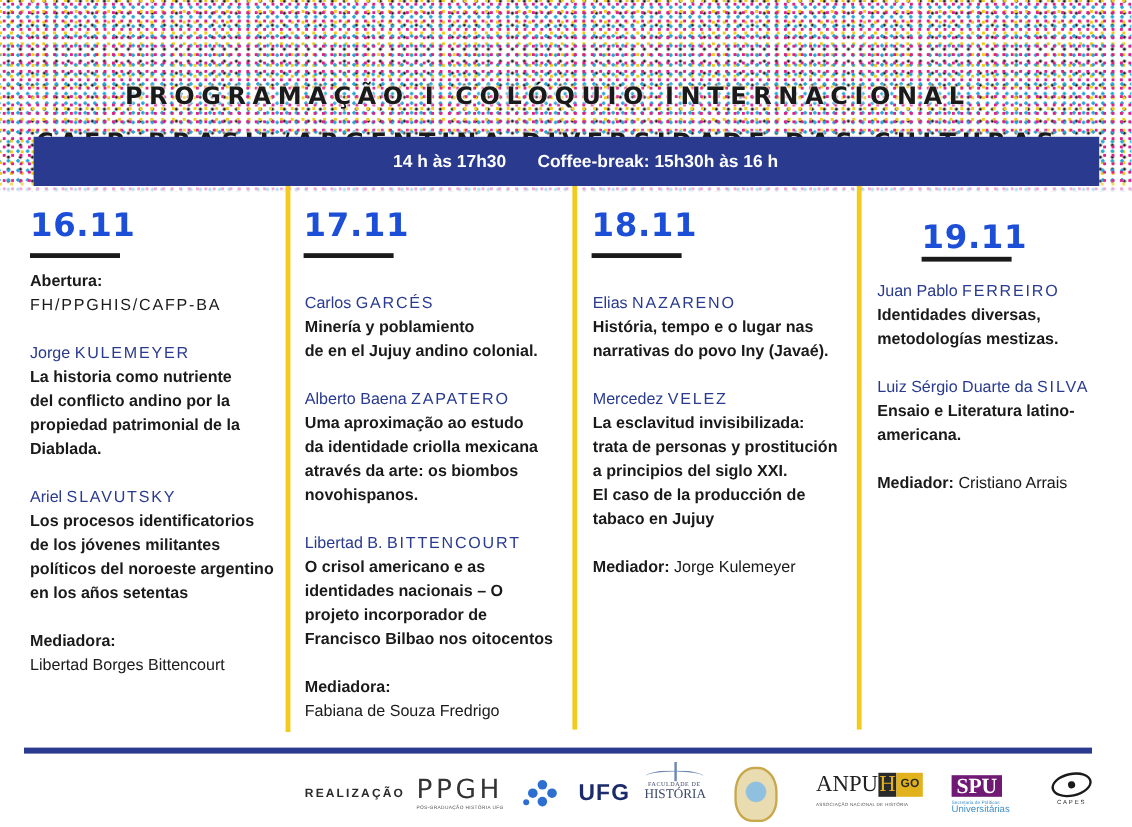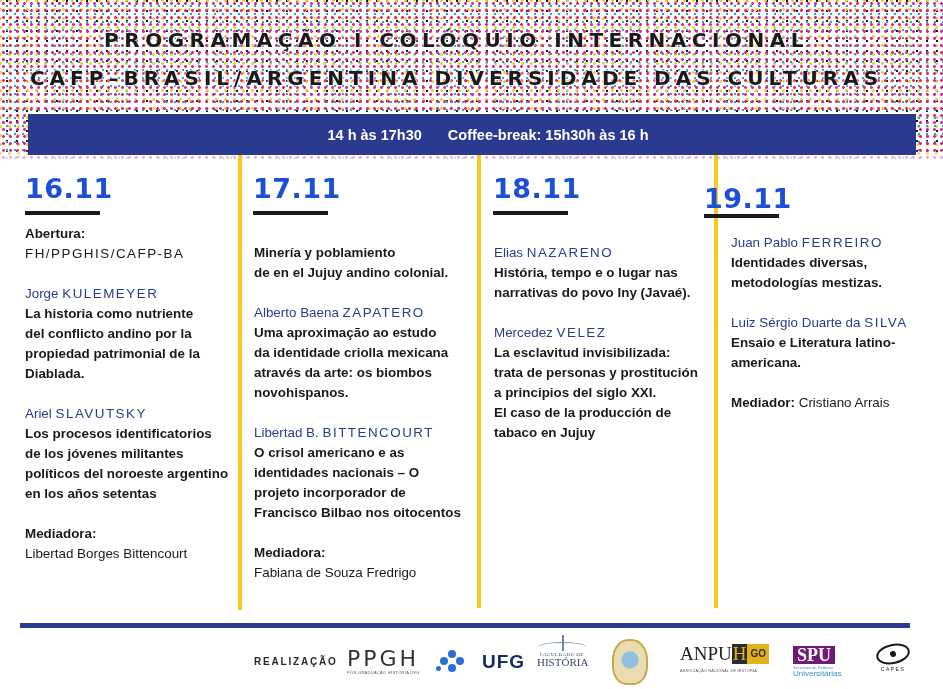--- a/index.html
+++ b/index.html
@@ -18,20 +18,21 @@
   .dots-fade {
     position: absolute; left: 0; top: 150px; width: 943px; height: 12px;
     background: linear-gradient(#ffffff00, #ffffff);
   }
 
   .title {
     position: absolute; left: 0; width: 913px; text-align: center;
     font-family: "DejaVu Sans", sans-serif; font-weight: bold; font-size: 20px;
     letter-spacing: 5.5px; color: #1a1a1a;
     text-shadow: 0 0 3px #fff, 0 0 3px #fff;
+    margin-top: 40px;
   }
   .title.l1 { top: 28px; }
   .title.l2 { top: 66px; letter-spacing: 5px; }
 
   .info-band {
     position: absolute; left: 28px; top: 114px; width: 888px; height: 41px;
     background: #2a3b8f; color: #ffffff;
     display: flex; align-items: center; justify-content: center; gap: 26px;
     font-weight: bold; font-size: 14.5px; padding-left: 32px;
   }
@@ -139,20 +140,21 @@
 en los años setentas</div>
   <div class="label-bold mediation">Mediadora:</div>
   <div class="plain">Libertad Borges Bittencourt</div>
 </div>
 
 <div class="day" style="left:253px; top:172px;">
   <div class="day-date">17.11</div>
   <div class="day-rule"></div>
 </div>
 <div class="entries" style="left:254px; top:243px; width:220px;">
+  <div class="speaker"><span>Carlos </span><span class="surname">GARCÉS</span></div>
   <div class="talk">Minería y poblamiento
 de en el Jujuy andino colonial.</div>
   <div class="speaker"><span>Alberto Baena </span><span class="surname">ZAPATERO</span></div>
   <div class="talk">Uma aproximação ao estudo
 da identidade criolla mexicana
 através da arte: os biombos
 novohispanos.</div>
   <div class="speaker"><span>Libertad B. </span><span class="surname">BITTENCOURT</span></div>
   <div class="talk">O crisol americano e as
 identidades nacionais – O
@@ -169,23 +171,24 @@
 <div class="entries" style="left:494px; top:243px; width:220px;">
   <div class="speaker"><span>Elias </span><span class="surname">NAZARENO</span></div>
   <div class="talk">História, tempo e o lugar nas
 narrativas do povo Iny (Javaé).</div>
   <div class="speaker"><span>Mercedez </span><span class="surname">VELEZ</span></div>
   <div class="talk">La esclavitud invisibilizada:
 trata de personas y prostitución
 a principios del siglo XXI.
 El caso de la producción de
 tabaco en Jujuy</div>
-</div>
-
-<div class="day" style="left:704px; top:182px;">
+  <div class="mediation"><span class="label-bold">Mediador:</span><span class="plain"> Jorge Kulemeyer</span></div>
+</div>
+
+<div class="day" style="left:768px; top:182px;">
   <div class="day-date">19.11</div>
   <div class="day-rule" style="margin-top:-2px;"></div>
 </div>
 <div class="entries" style="left:731px; top:233px; width:205px;">
   <div class="speaker"><span>Juan Pablo </span><span class="surname">FERREIRO</span></div>
   <div class="talk">Identidades diversas,
 metodologías mestizas.</div>
   <div class="speaker"><span>Luiz Sérgio Duarte da </span><span class="surname">SILVA</span></div>
   <div class="talk">Ensaio e Literatura latino-
 americana.</div>

